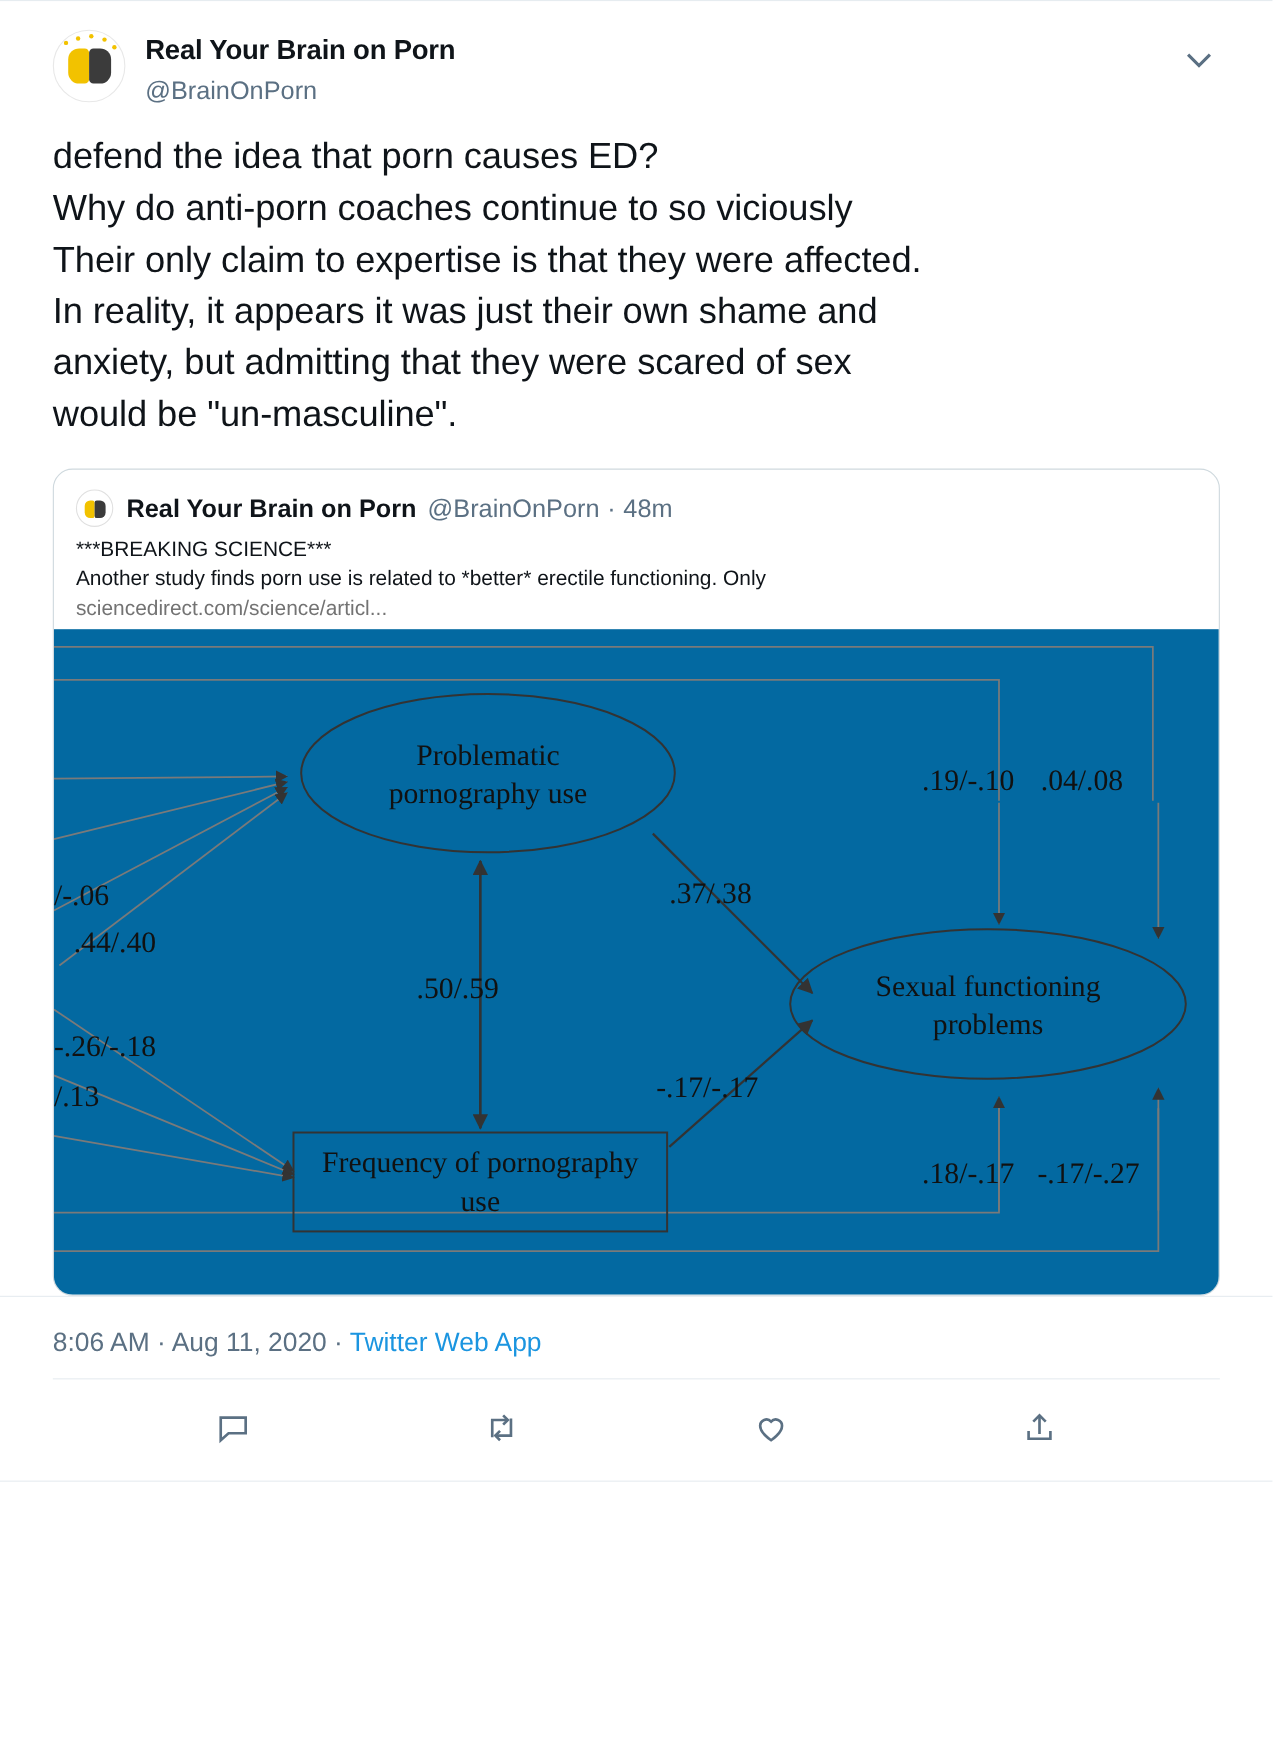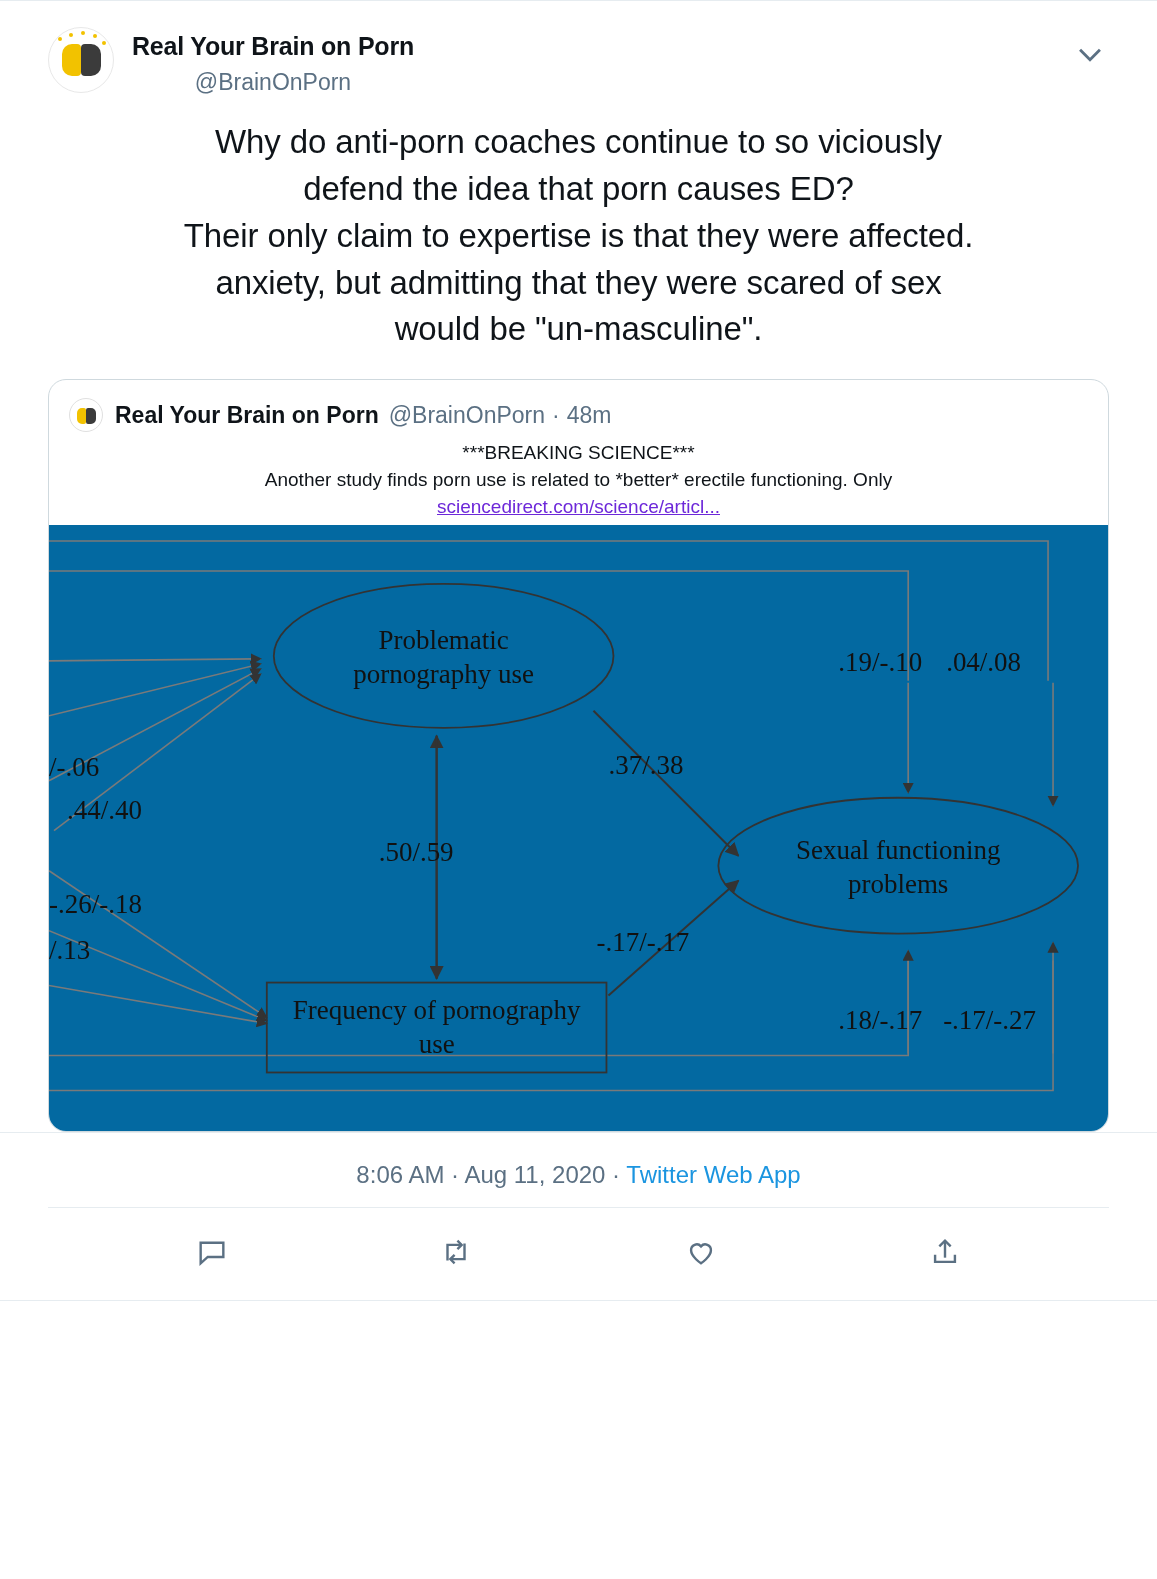--- a/index.html
+++ b/index.html
@@ -7,21 +7,20 @@
     margin: 0; padding: 0;
     background: #ffffff;
     font-family: "Liberation Sans", sans-serif;
   }
   .page {
     width: 1157px;
     min-height: 1579px;
     margin: 0 auto;
     background: #ffffff;
     position: relative;
-    text-align: center;
   }
   .tweet-card {
     border-top: 1px solid #e6ecf0;
     border-bottom: 1px solid #e6ecf0;
     padding: 26px 48px 0 48px;
   }
   
   .tweet-header {
     display: flex;
     align-items: flex-start;
@@ -125,21 +124,21 @@
   }
   .q-handle { color: #5b7083; margin-left: 10px; }
   .q-dot { color: #5b7083; margin: 0 7px; }
   .q-time { color: #5b7083; }
   .quoted-body {
     padding: 8px 20px 4px 20px;
     font-size: 19px;
     line-height: 1.42;
     color: #0f1419;
   }
-  .quoted-link { color: #6d28d9; text-decoration: underline; }
+  .quoted-link { color: #737373; }
   
   .figure-wrap {
     padding: 6px 0 0 0;
     background: #0369a1;
   }
   svg.figure { display: block; width: 100%; height: auto; }
   
   .meta {
     padding: 28px 48px 18px 48px;
     font-size: 24px;
@@ -189,23 +188,24 @@
         <div class="handle">@BrainOnPorn</div>
       </div>
       <div class="caret">
         <svg viewBox="0 0 24 24" width="34" height="34" fill="none" stroke="currentColor" stroke-width="2">
           <path d="M5 9 L12 16 L19 9"></path>
         </svg>
       </div>
     </div>
 
     <div class="tweet-text">
+      <div>defend the idea that porn causes ED?</div>
       <div>Why do anti-porn coaches continue to so viciously</div>
-      <div>defend the idea that porn causes ED?</div>
       <div>Their only claim to expertise is that they were affected.</div>
+      <div>In reality, it appears it was just their own shame and</div>
       <div>anxiety, but admitting that they were scared of sex</div>
       <div>would be "un-masculine".</div>
     </div>
 
     <div class="quoted">
       <div class="quoted-head">
         <div class="mini-avatar">
           <div class="mb-l"></div>
           <div class="mb-r"></div>
         </div>

